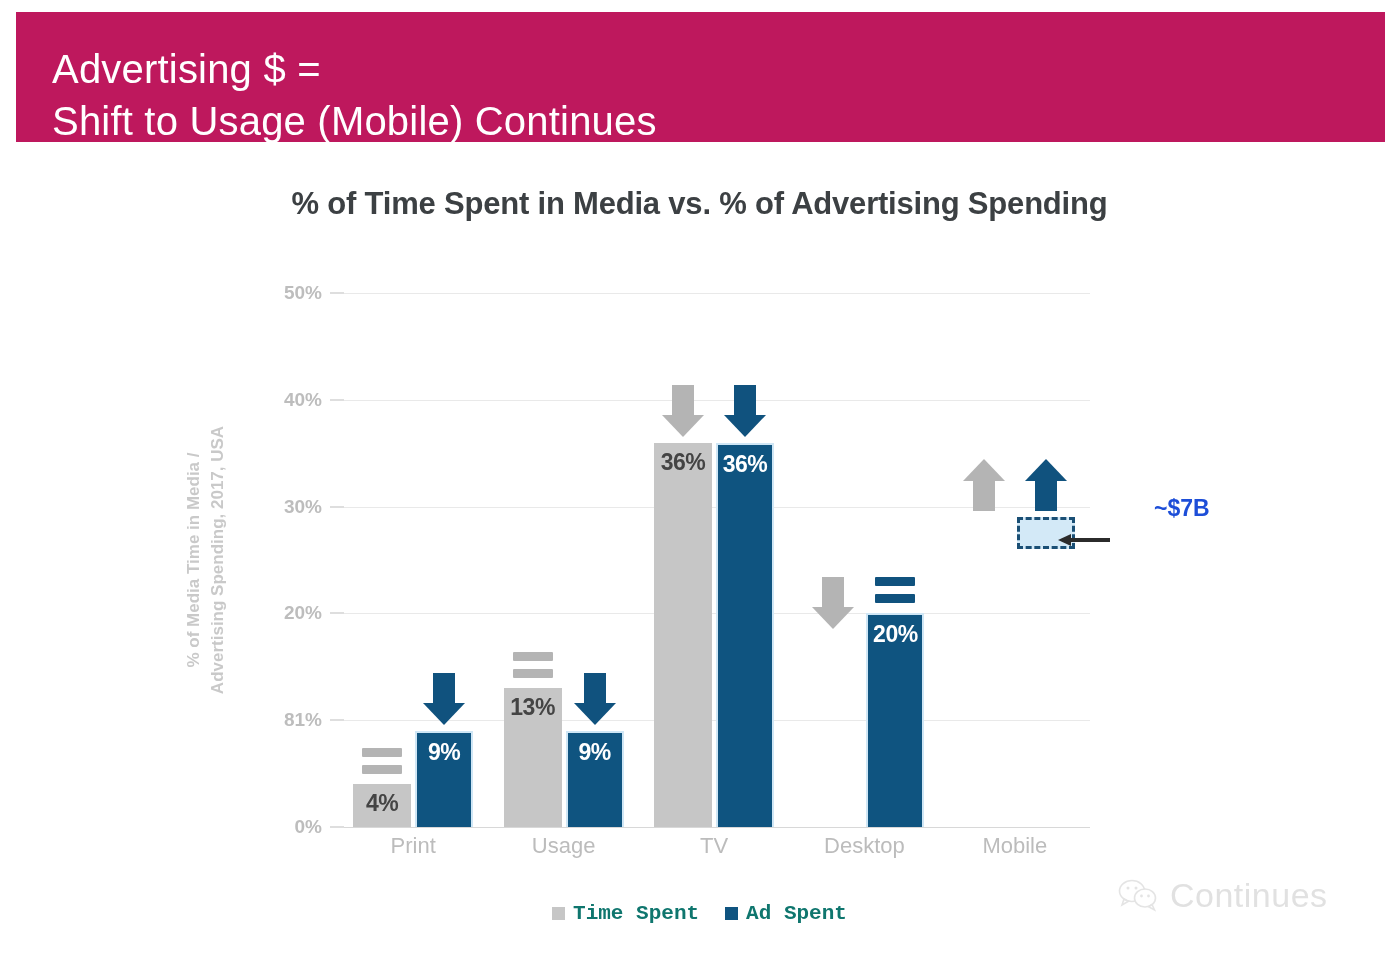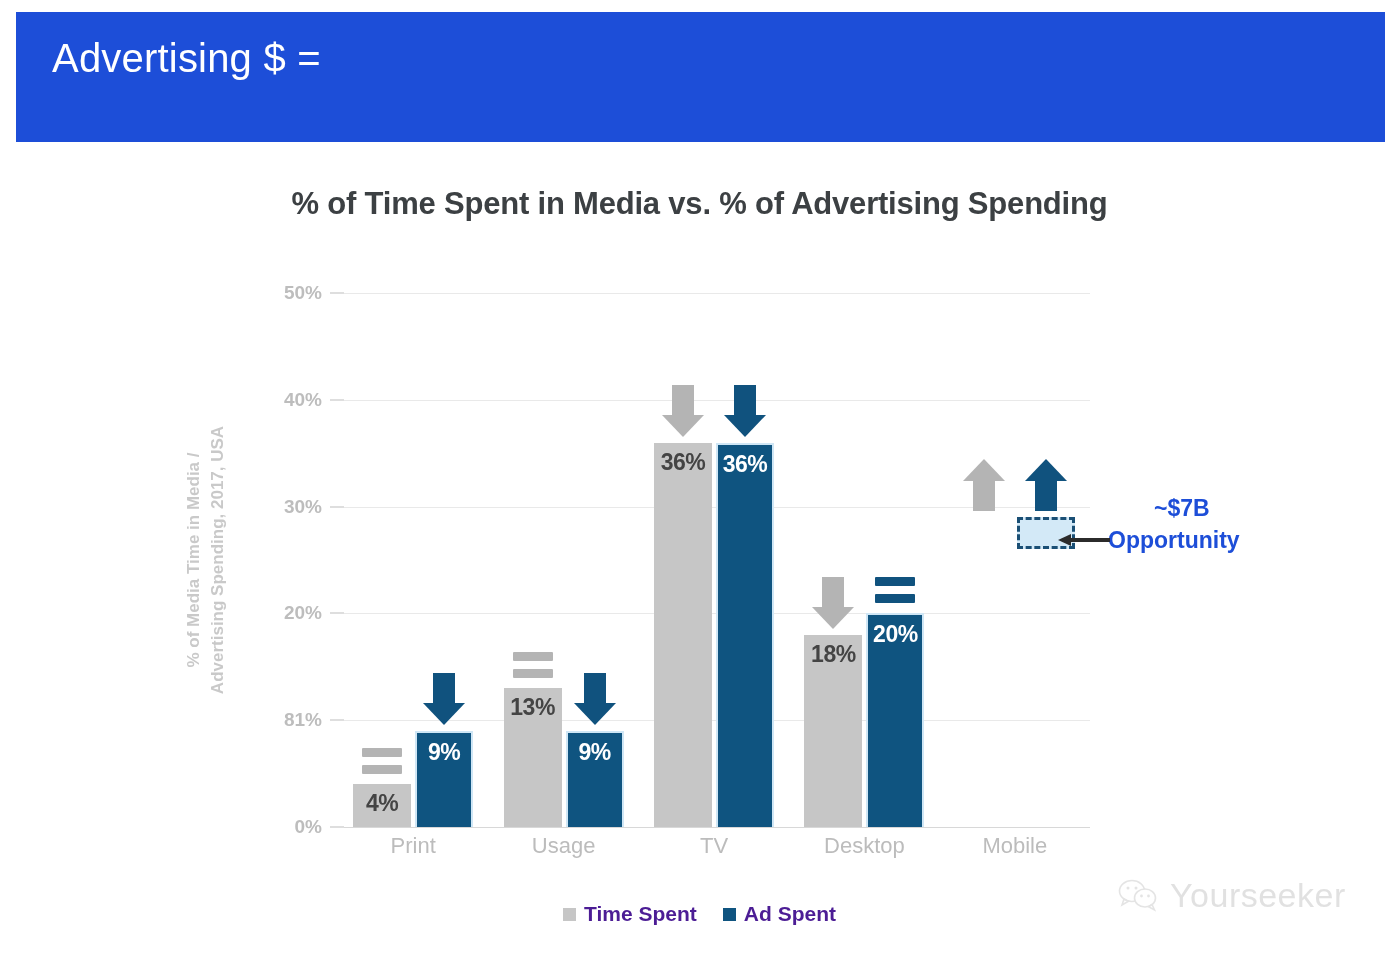--- a/index.html
+++ b/index.html
@@ -7,23 +7,23 @@
     width:1399px;height:960px;
     background:#ffffff;
     font-family:"Liberation Sans",sans-serif;
     overflow:hidden;
     position:relative;
   }
 
   
   #header-banner{
     position:absolute;left:16px;top:12px;width:1369px;height:130px;
-    background:#1d4ed8;
+    background:#be185d;
     box-sizing:border-box;
-    padding:20px 0 0 36px;
+    padding:31px 0 0 36px;
   }
   #header-banner .line{
     color:#ffffff;
     font-size:40px;
     line-height:52px;
     font-weight:400;
     letter-spacing:0.2px;
     white-space:nowrap;
   }
 
@@ -140,35 +140,36 @@
   #opp-arrow .tip{position:absolute;left:0;top:0;width:0;height:0;
     border-top:6px solid transparent;border-bottom:6px solid transparent;border-right:13px solid #2b2b2b;}
 
   
   #legend{
     position:absolute;left:0;top:902px;width:1399px;
     display:flex;justify-content:center;align-items:center;gap:26px;
   }
   .legend-item{display:flex;align-items:center;gap:8px;}
   .legend-swatch{width:13px;height:13px;display:inline-block;}
-  .legend-label{font-size:21px;font-weight:bold;color:#4c1d95;}
+  .legend-label{font-size:21px;font-weight:bold;color:#0f766e;font-family:Liberation Mono, monospace;}
 
   
   #watermark{
     position:absolute;left:1118px;top:876px;
     display:flex;align-items:center;gap:10px;
     opacity:.55;
   }
   #watermark .wm-text{font-size:34px;color:#c9c9c9;letter-spacing:.5px;}
 </style>
 </head>
 <body>
 
 <div id="header-banner">
   <div class="line">Advertising $ =</div>
+  <div class="line">Shift to Usage (Mobile) Continues</div>
 </div>
 
 <div id="chart-title">% of Time Spent in Media vs. % of Advertising Spending</div>
 
 <div id="chart-area">
 
   <div id="yaxis-title">
     <div class="ytwrap">
       <span>% of Media Time in Media /</span><br>
       <span>Advertising Spending, 2017, USA</span>
@@ -248,23 +249,20 @@
         </div>
         <div class="indicator g2" style="bottom: 388.48px;">
           <div class="arrow down blue" style="position: absolute; width: 44px; height: 52px; bottom: 2px;">
             <span class="stem"></span>
             <span class="head"></span>
           </div>
         </div>
         <div class="cat-label">TV</div>
       </div>
       <div class="group" style="left: 466.4px; width: 120px;">
-        <div class="bar gray" style="height: 192.24px;">
-          <div class="val">18%</div>
-        </div>
         <div class="bar blue" style="height: 213.6px;">
           <div class="val">20%</div>
         </div>
         <div class="indicator g1" style="bottom: 196.24px;">
           <div class="arrow down gray" style="position: absolute; width: 44px; height: 52px; bottom: 2px;">
             <span class="stem"></span>
             <span class="head"></span>
           </div>
         </div>
         <div class="indicator g2" style="bottom: 217.6px;">
@@ -294,21 +292,20 @@
     </div>
 
 <div class="ytick-dash" style="top: 293px;"></div>
     <div class="ytick-dash" style="top: 399.8px;"></div>
     <div class="ytick-dash" style="top: 506.6px;"></div>
     <div class="ytick-dash" style="top: 613.4px;"></div>
     <div class="ytick-dash" style="top: 720.2px;"></div>
     <div class="ytick-dash" style="top: 827px;"></div>
     <div id="opportunity-annotation">
       <div class="l1">~$7B</div>
-      <div class="l2">Opportunity</div>
     </div>
     <div id="opp-arrow">
       <span class="shaft"></span>
       <span class="tip"></span>
     </div>
   </div>
 
 <div id="legend">
     <div class="legend-item">
       <span class="legend-swatch" style="background: rgb(198, 198, 198);"></span>
@@ -324,14 +321,14 @@
   <svg width="42" height="34" viewBox="0 0 42 34">
     <ellipse cx="14" cy="12" rx="12.5" ry="10.5" fill="none" stroke="#cfcfcf" stroke-width="1.6"></ellipse>
     <path d="M6 20 L4 26 L10.5 22.3 Z" fill="none" stroke="#cfcfcf" stroke-width="1.6"></path>
     <circle cx="10" cy="9" r="1.5" fill="#cfcfcf"></circle>
     <circle cx="18" cy="9" r="1.5" fill="#cfcfcf"></circle>
     <ellipse cx="27" cy="19" rx="10.5" ry="9" fill="#ffffff" stroke="#cfcfcf" stroke-width="1.6"></ellipse>
     <path d="M34 25.5 L36.5 31 L30.5 27.8 Z" fill="#ffffff" stroke="#cfcfcf" stroke-width="1.6"></path>
     <circle cx="23.5" cy="17" r="1.4" fill="#cfcfcf"></circle>
     <circle cx="30.5" cy="17" r="1.4" fill="#cfcfcf"></circle>
   </svg>
-  <span class="wm-text">Yourseeker</span>
+  <span class="wm-text">Continues</span>
 </div>
 
 </body></html>

